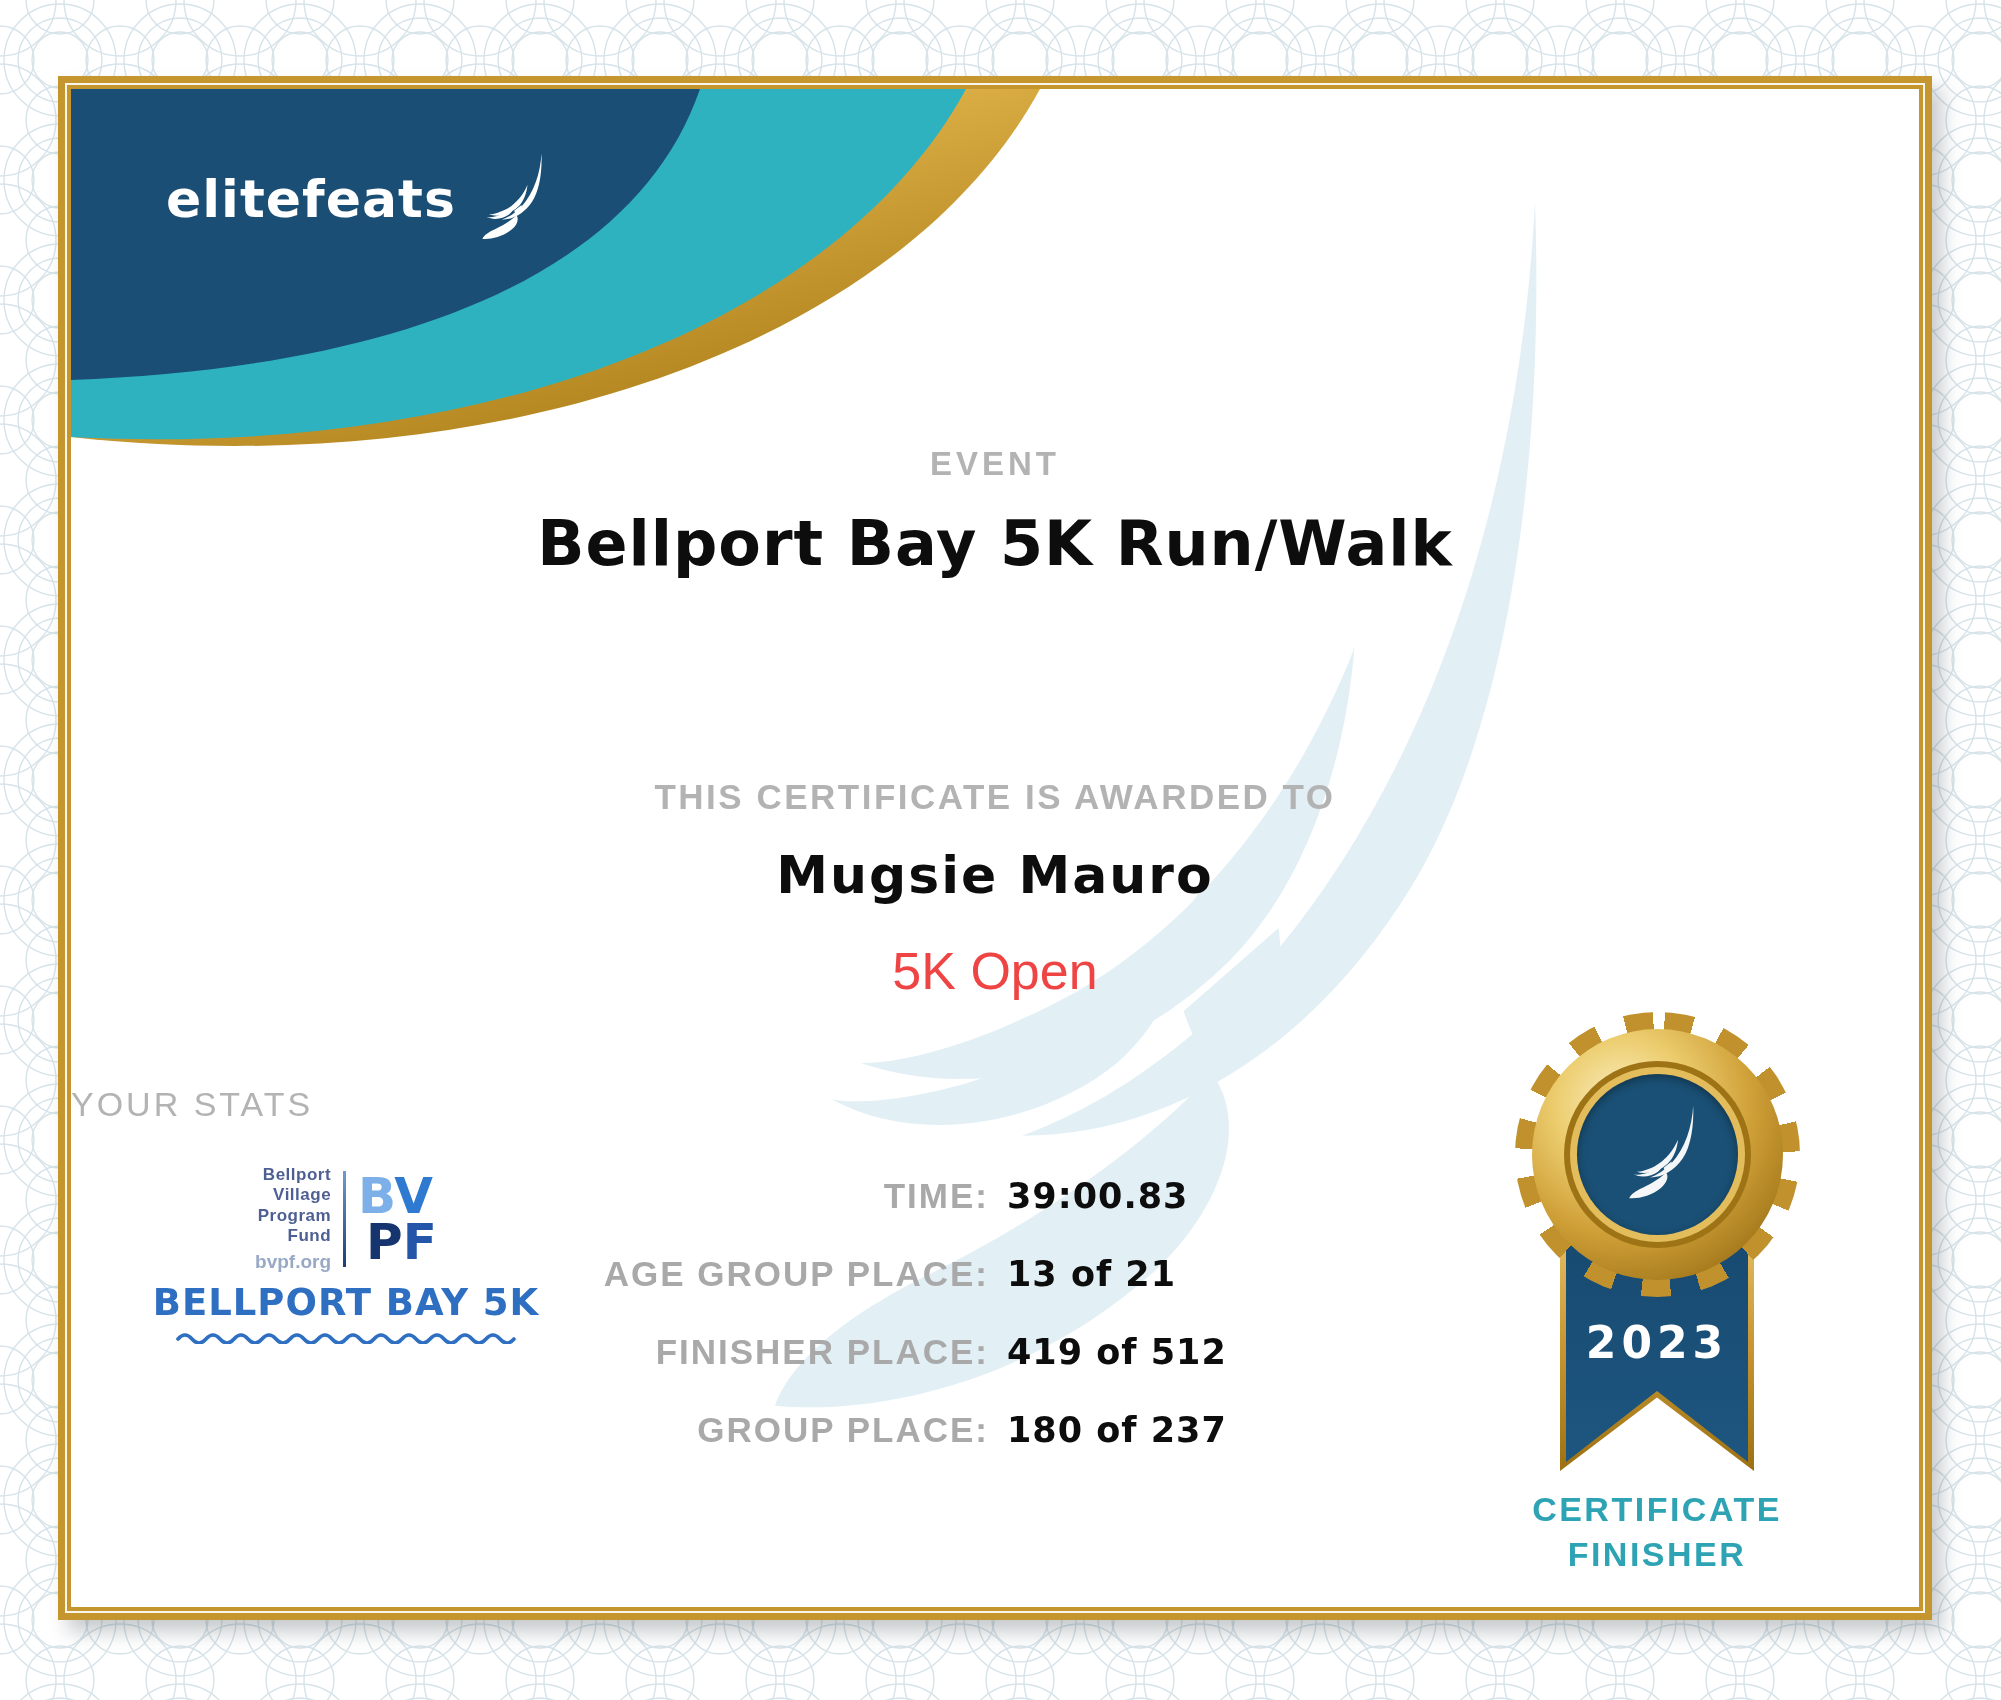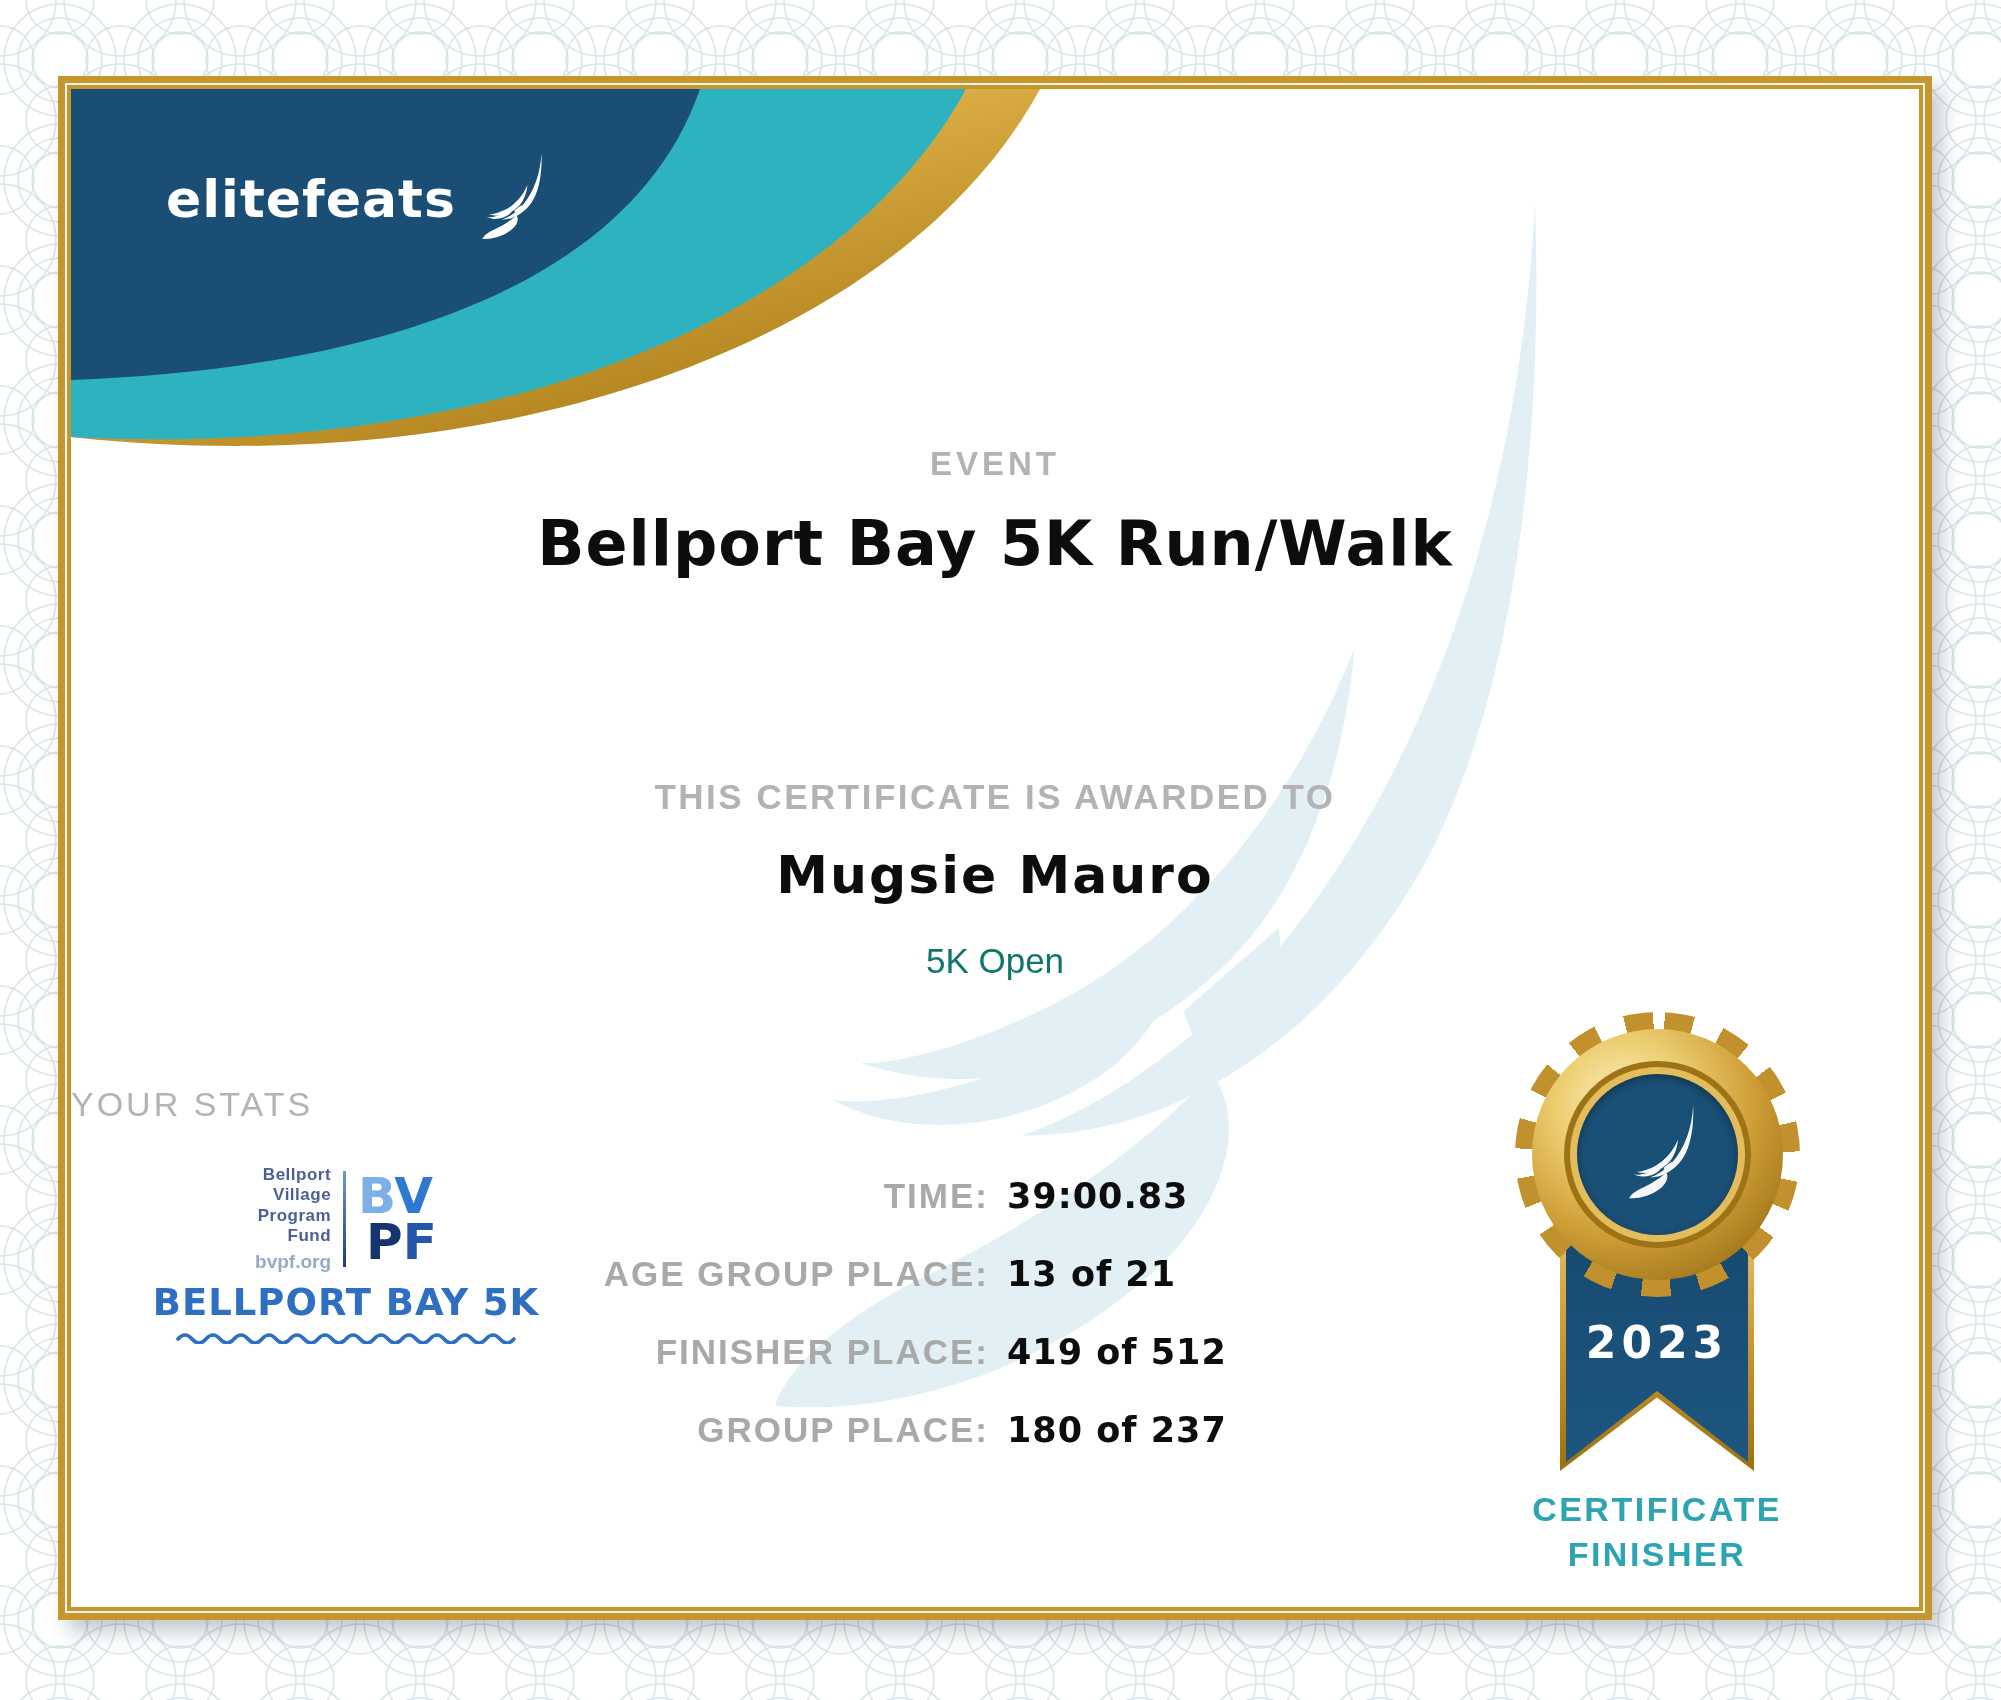--- a/index.html
+++ b/index.html
@@ -48,21 +48,21 @@
   #event-label{top:356px;}
   #event-name{
     top:418px;font-size:62px;font-weight:bold;color:#0d0d0d;
     font-family:"DejaVu Sans", sans-serif;letter-spacing:1px;
   }
   #awarded-label{top:688px;font-size:35px;letter-spacing:2.5px;}
   #recipient-name{
     top:756px;font-size:52px;font-weight:bold;color:#0d0d0d;
     font-family:"DejaVu Sans", sans-serif;letter-spacing:2px;
   }
-  #division{top:852px;font-size:35px;color:#0f766e;}
+  #division{top:852px;font-size:52px;color:#ef4444;}
   #stats-heading{
     position:absolute;left:0;top:996px;width:1586px;text-align:left;z-index:3;
     color:#b3b3b3;font-weight:normal;letter-spacing:3px;font-size:34px;
   }
   
   #stats{
     position:absolute;left:240px;top:1068px;width:1240px;z-index:3;
     display:grid;grid-template-columns:678px auto;column-gap:18px;
   }
   #stats .srow{display:contents;}

